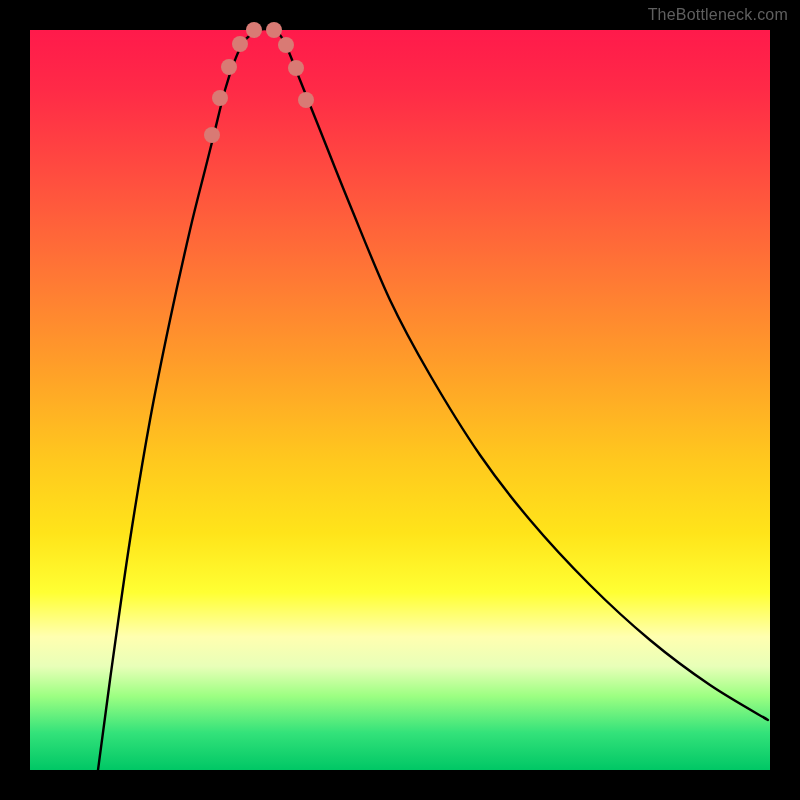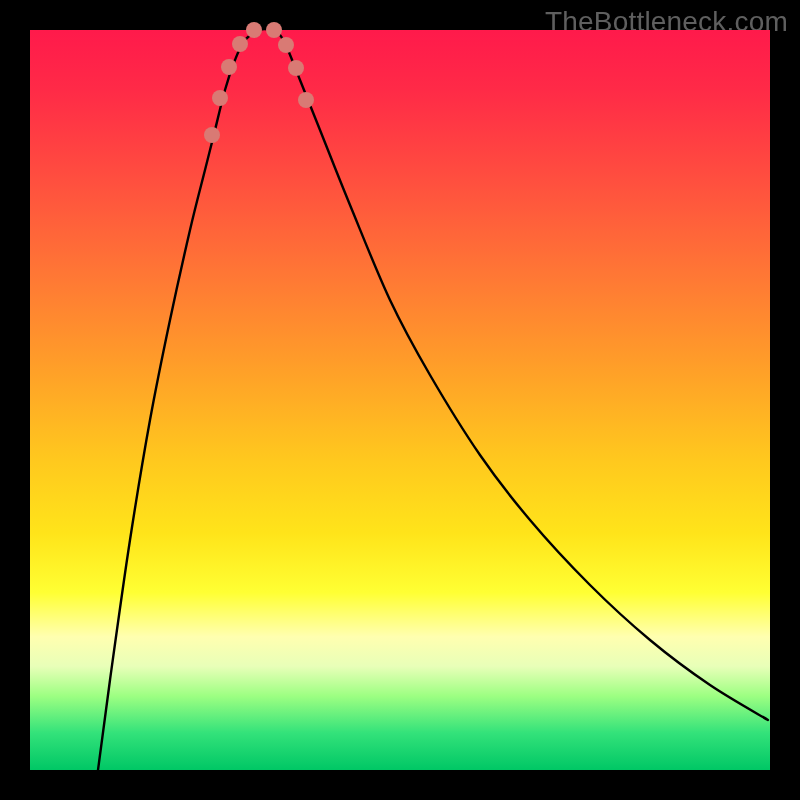--- a/index.html
+++ b/index.html
@@ -39,21 +39,21 @@
       #9dff82 90%,
       #33e27a 95%,
       #00c765 100%
     );
   }
   .watermark {
     position: absolute;
     top: 6px;
     right: 12px;
     color: #5f5f5f;
-    font-size: 28px;
+    font-size: 16px;
     letter-spacing: 0.2px;
     user-select: none;
   }
   svg.curve {
     position: absolute;
     left: 0;
     top: 0;
     width: 740px;
     height: 740px;
     overflow: visible;

